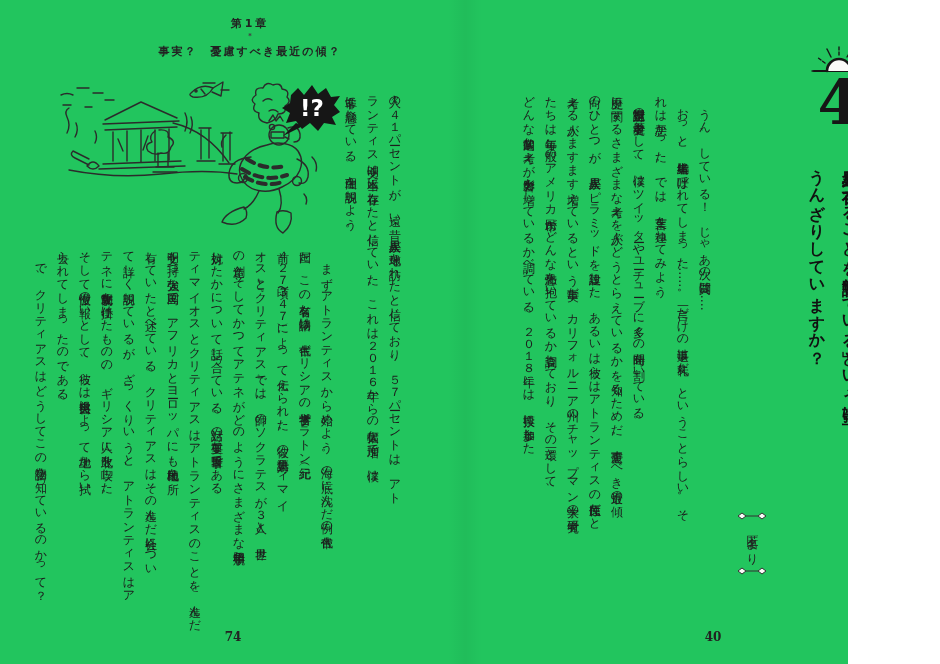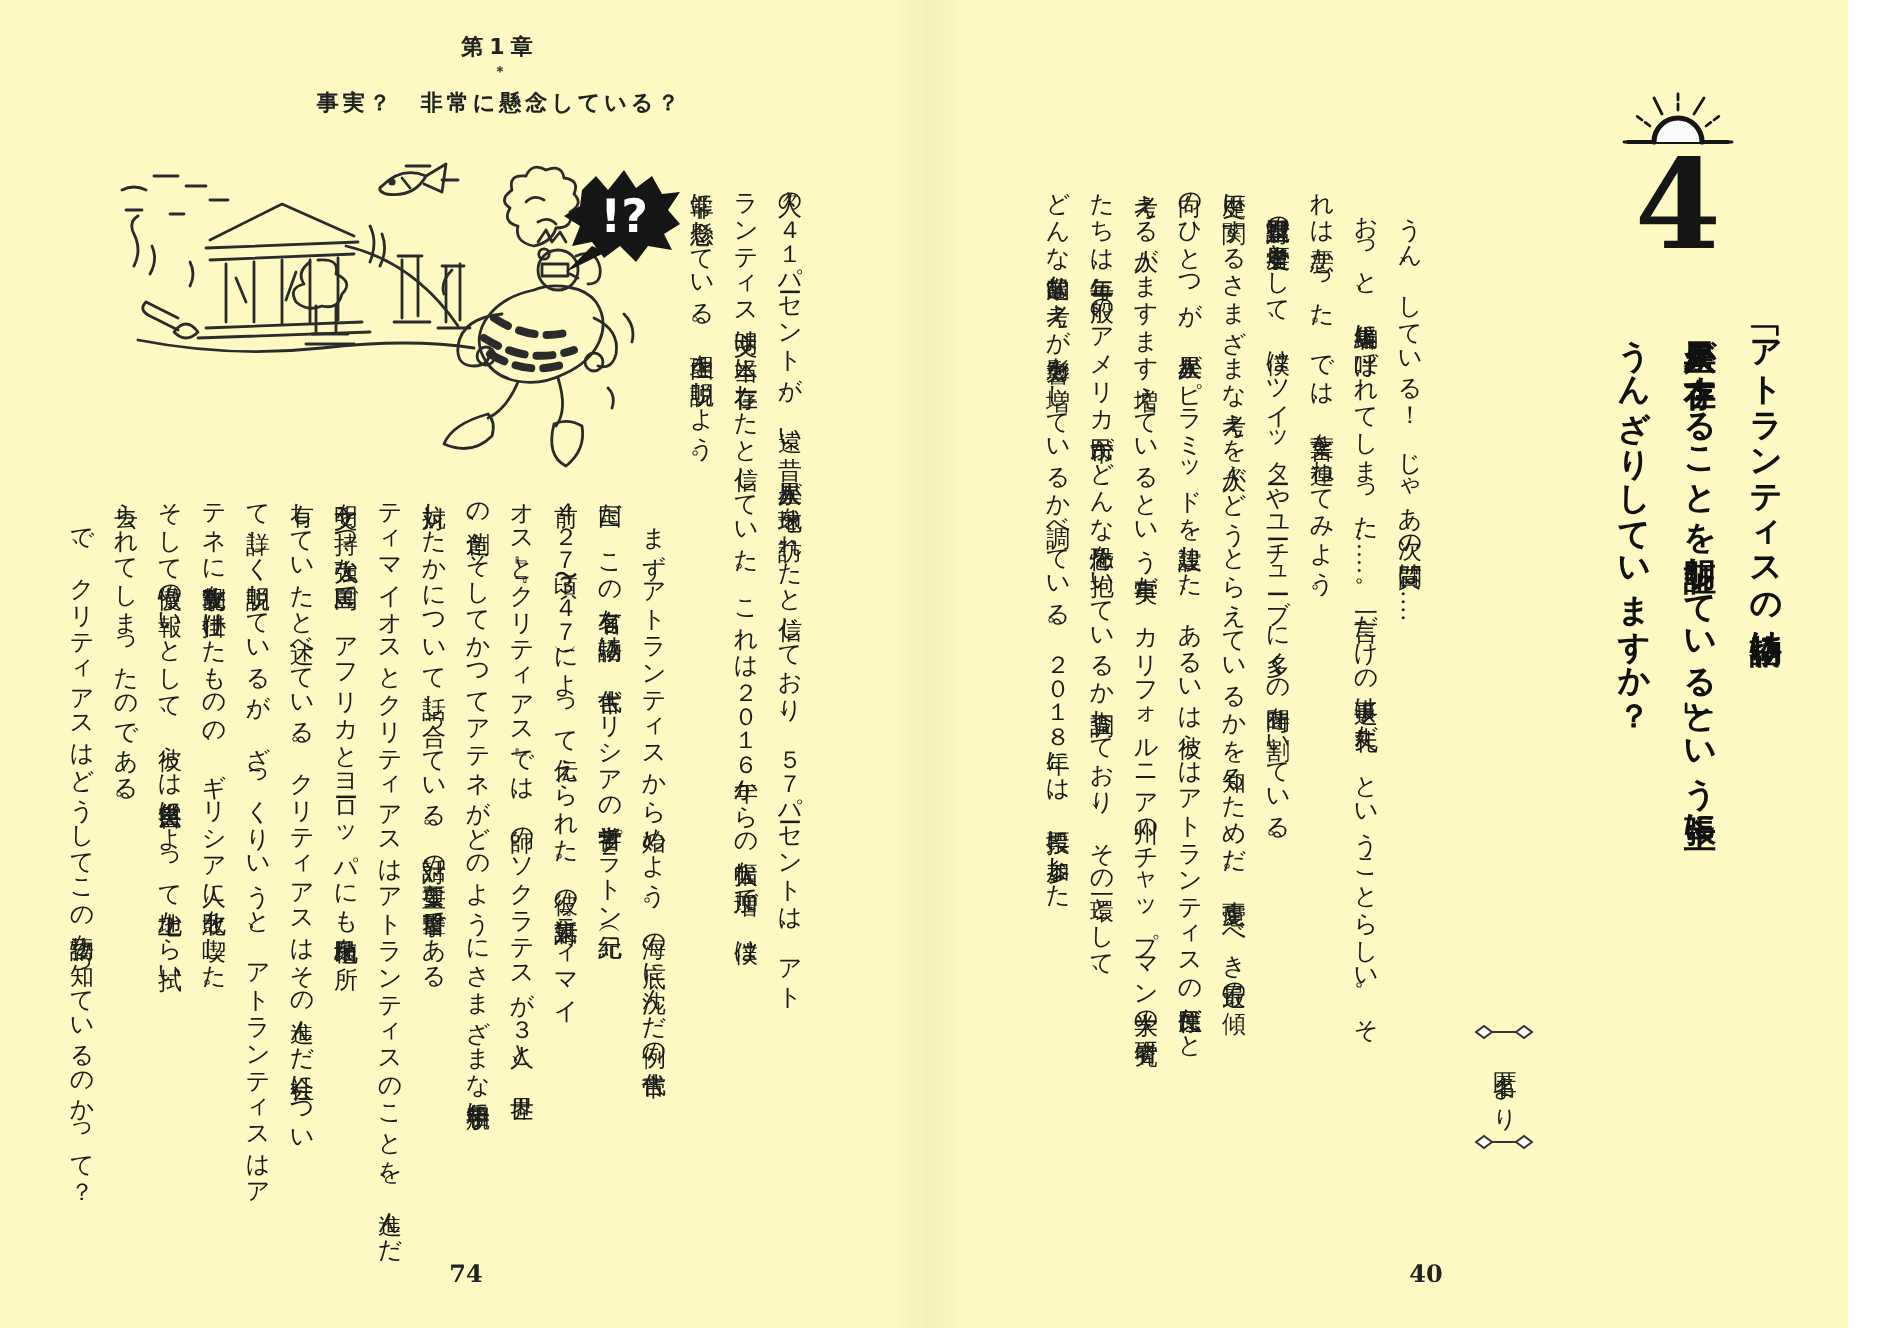--- a/index.html
+++ b/index.html
@@ -1,19 +1,19 @@
 <!DOCTYPE html>
 <html lang="ja"><head>
 <meta charset="utf-8">
 <style>
   html,body{margin:0;padding:0;}
   .spread{
     position:relative;
-    width:924px;height:664px;
-    background:#fef9c3;
+    width:848px;height:664px;
+    background:#22c55e;
     overflow:hidden;
     color:#1c1c1c;
     font-family:"DejaVu Serif", serif;
   }
   .gutter{
     position:absolute;left:448px;top:0;width:34px;height:664px;
     background:linear-gradient(90deg, rgba(0,0,0,0) 0%, rgba(0,0,0,0.045) 50%, rgba(0,0,0,0) 100%);
     pointer-events:none;
   }
   
@@ -97,21 +97,21 @@
 
 <div class="spread">
 
   <div class="gutter"></div>
 
   <div>
 
     <div class="running-header">
       <div class="chap">第1章</div>
       <div class="sep">＊</div>
-      <div class="ttl">事実？　非常に懸念している？</div>
+      <div class="ttl">事実？　憂慮すべき最近の傾？</div>
     </div>
 
     <svg class="illo" width="285" height="165" viewBox="0 0 285 165">
       <g fill="none" stroke="#2b2b2b" stroke-width="1.4" stroke-linecap="round" stroke-linejoin="round">
 
         <path d="M6,22 q6,-3 12,0"></path>
         <path d="M22,15 h12 M38,20 h10 M8,32 h8 M50,27 h9 M30,34 h7"></path>
         <path d="M148,10 h12 M166,17 h8"></path>
 
         <path d="M118,50 q34,8 56,40"></path>

